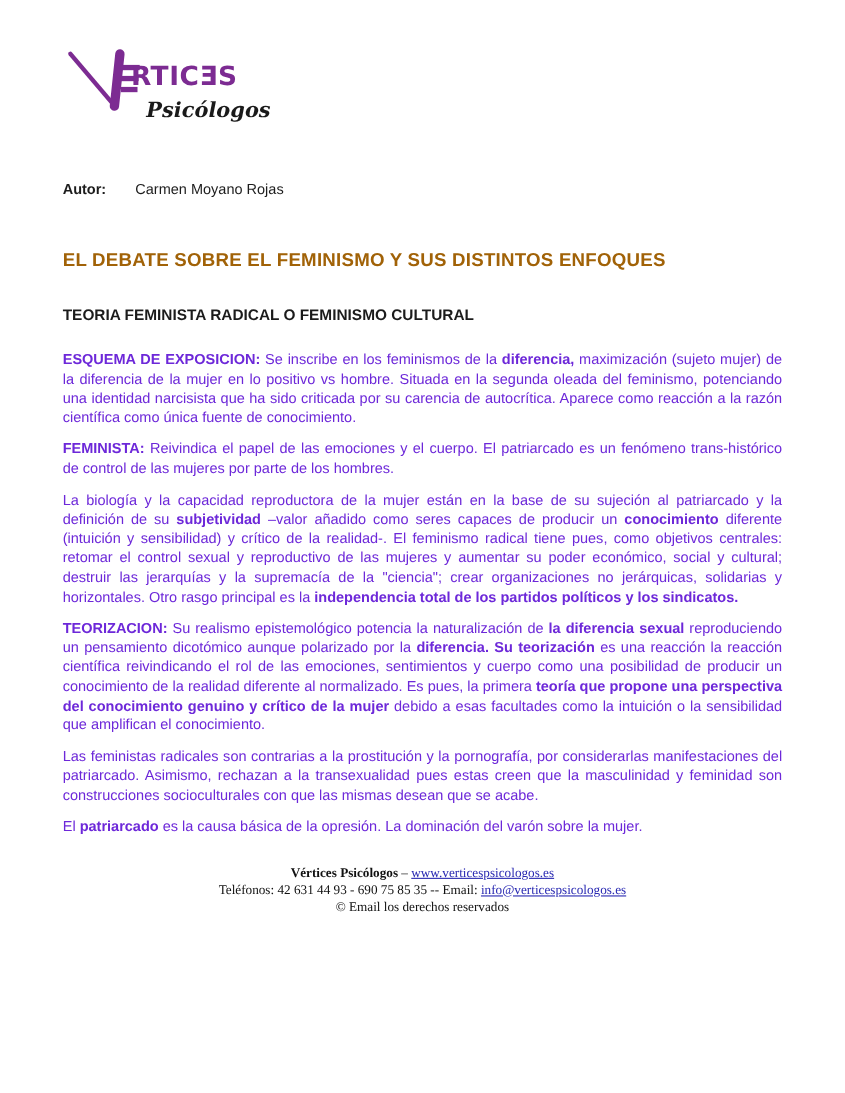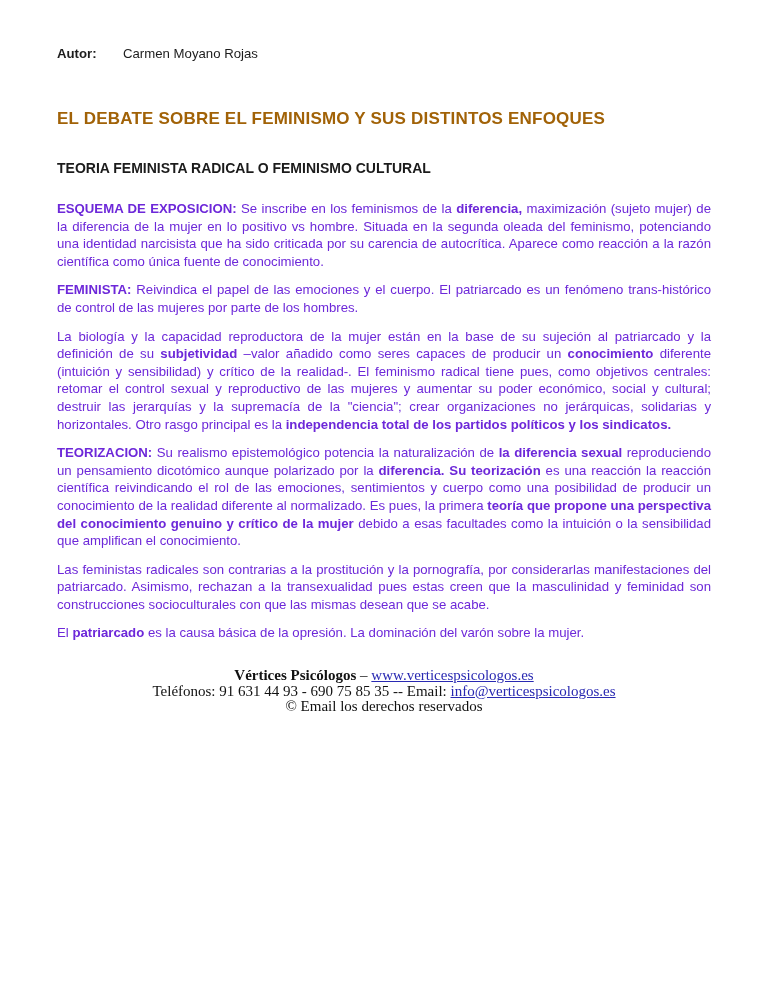--- a/index.html
+++ b/index.html
@@ -56,48 +56,61 @@
     color: #6d28d9;
   }
   .body-paragraph:first-child { margin-top: 24px; }
   .bold { font-weight: bold; }
 
   
   .footer {
     margin-top: 26px;
     text-align: center;
     font-family: "Liberation Serif", "DejaVu Serif", serif;
-    font-size: 15px;
+    font-size: 12px;
     line-height: 15.6px;
     color: #111111;
   }
   .footer-bold { font-weight: bold; }
   .footer-link { color: var(--link); text-decoration: underline; }
 </style>
 </head>
 <body>
 
 <div class="page">
 
+  <div class="logo">
+    <svg width="250" height="74" viewBox="0 0 250 74">
+      <path class="v-thin" d="M3 5 L43 52"></path>
+      <path class="v-thick" d="M43 52.5 L48 5"></path>
+      <g fill="var(--accent)">
+        <rect x="49" y="15" width="17" height="4.8"></rect>
+        <rect x="49" y="25" width="16" height="4.8"></rect>
+        <rect x="49" y="35" width="15" height="4.8"></rect>
+      </g>
+      <text x="58" y="33" class="logo-word">RTICƎS</text>
+      <text x="72" y="62" class="logo-script">Psicólogos</text>
+    </svg>
+  </div>
 
   <div class="author-line">
     <span class="author-label">Autor:</span><span class="author-name">Carmen Moyano Rojas</span>
   </div>
 
   <h1 class="doc-title">EL DEBATE SOBRE EL FEMINISMO Y SUS DISTINTOS ENFOQUES</h1>
   <h2 class="section-heading">TEORIA FEMINISTA RADICAL O FEMINISMO CULTURAL</h2>
 
   <div class="document-body">
       <p class="body-paragraph"><span class="bold">ESQUEMA DE EXPOSICION: </span><span>Se inscribe en los feminismos de la </span><span class="bold">diferencia,</span><span> maximización (sujeto mujer) de la diferencia de la mujer en lo positivo vs hombre. Situada en la segunda oleada del feminismo, potenciando una identidad narcisista que ha sido criticada por su carencia de autocrítica. Aparece como reacción a la razón científica como única fuente de conocimiento.</span></p>
       <p class="body-paragraph"><span class="bold">FEMINISTA: </span><span>Reivindica el papel de las emociones y el cuerpo. El patriarcado es un fenómeno trans-histórico de control de las mujeres por parte de los hombres.</span></p>
       <p class="body-paragraph"><span>La biología y la capacidad reproductora de la mujer están en la base de su sujeción al patriarcado y la definición de su </span><span class="bold">subjetividad</span><span> –valor añadido como seres capaces de producir un </span><span class="bold">conocimiento</span><span> diferente (intuición y sensibilidad) y crítico de la realidad-. El feminismo radical tiene pues, como objetivos centrales: retomar el control sexual y reproductivo de las mujeres y aumentar su poder económico, social y cultural; destruir las jerarquías y la supremacía de la "ciencia"; crear organizaciones no jerárquicas, solidarias y horizontales. Otro rasgo principal es la </span><span class="bold">independencia total de los partidos políticos y los sindicatos.</span></p>
       <p class="body-paragraph"><span class="bold">TEORIZACION: </span><span>Su realismo epistemológico potencia la naturalización de </span><span class="bold">la diferencia sexual</span><span> reproduciendo un pensamiento dicotómico aunque polarizado por la </span><span class="bold">diferencia. Su teorización</span><span> es una reacción la reacción científica reivindicando el rol de las emociones, sentimientos y cuerpo como una posibilidad de producir un conocimiento de la realidad diferente al normalizado. Es pues, la primera </span><span class="bold">teoría que propone una perspectiva del conocimiento genuino y crítico de la mujer</span><span> debido a esas facultades como la intuición o la sensibilidad que amplifican el conocimiento.</span></p>
       <p class="body-paragraph"><span>Las feministas radicales son contrarias a la prostitución y la pornografía, por considerarlas manifestaciones del patriarcado. Asimismo, rechazan a la transexualidad pues estas creen que la masculinidad y feminidad son construcciones socioculturales con que las mismas desean que se acabe.</span></p>
       <p class="body-paragraph"><span>El </span><span class="bold">patriarcado</span><span> es la causa básica de la opresión. La dominación del varón sobre la mujer.</span></p>
     </div>
 
   <div class="footer">
     <div class="footer-line"><span class="footer-bold">Vértices Psicólogos</span><span> – </span><a href="#" class="footer-link">www.verticespsicologos.es</a></div>
-    <div class="footer-line"><span>Teléfonos: 91 631 44 93 - 690 75 85 35 -- Email: </span><a href="#" class="footer-link">info@verticespsicologos.es</a></div>
+    <div class="footer-line"><span>Teléfonos: 42 631 44 93 - 690 75 85 35 -- Email: </span><a href="#" class="footer-link">info@verticespsicologos.es</a></div>
     <div class="footer-line">© Email los derechos reservados</div>
   </div>
 
 </div>
 
 </body></html>

